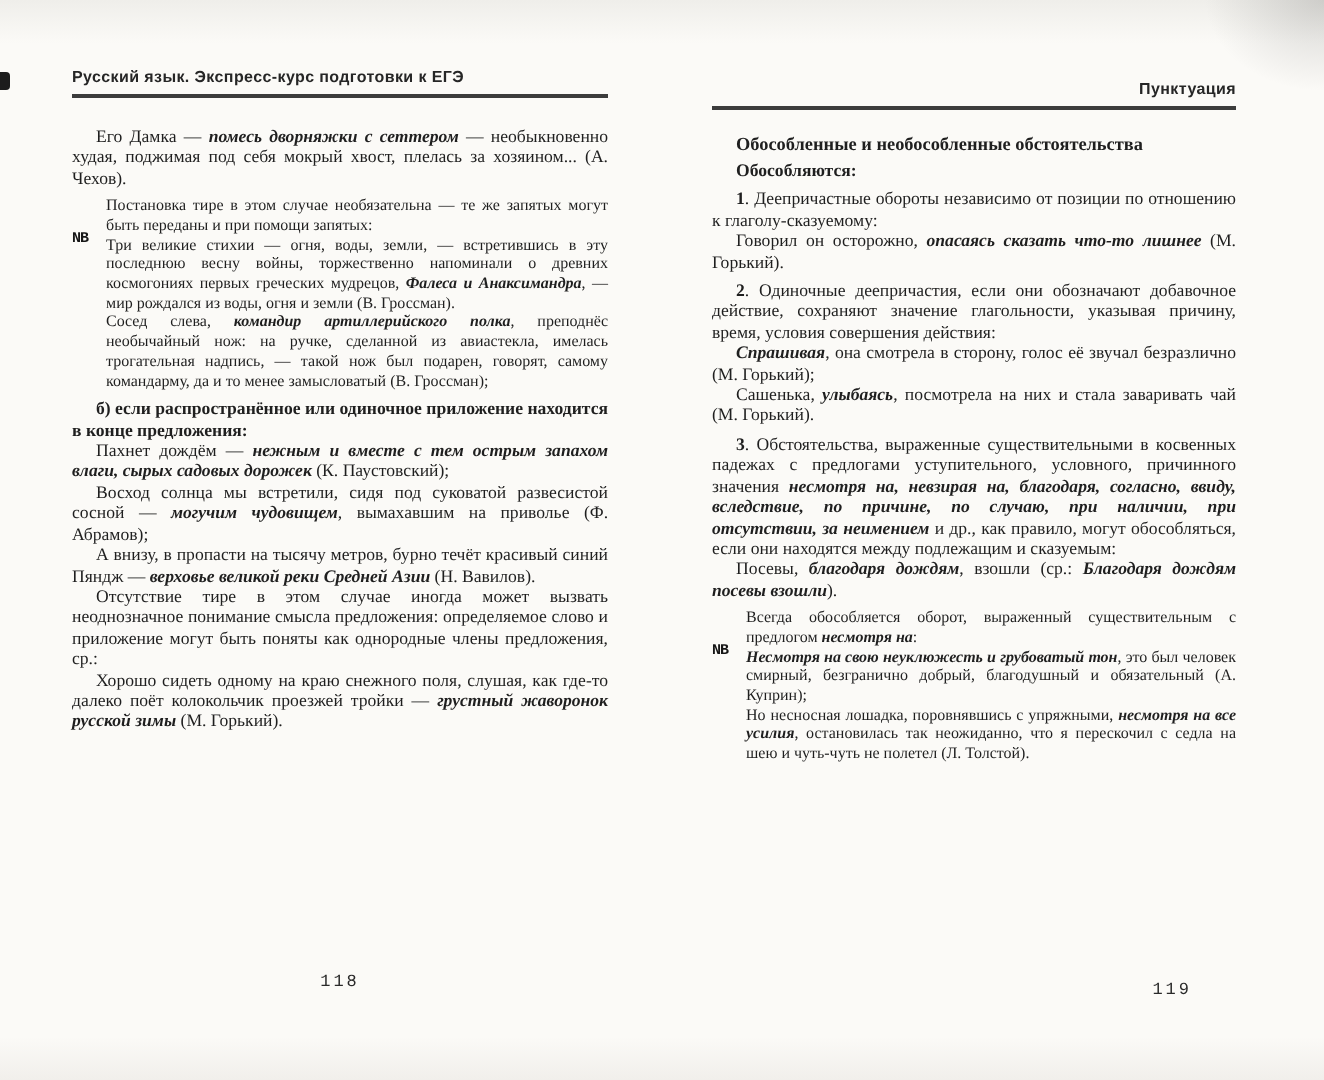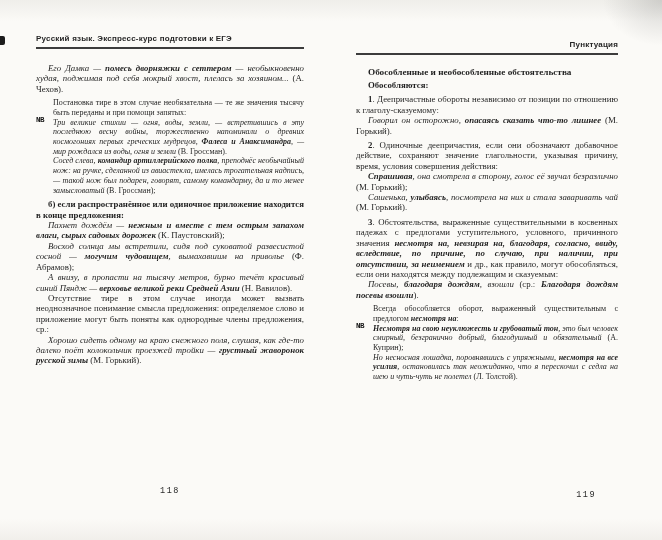--- a/index.html
+++ b/index.html
@@ -45,21 +45,21 @@
   .para.nb{
     margin-left:17px;font-size:8px;line-height:9.7px;text-indent:0;
   }
   .para.nb-first{position:relative;}
   .nb-marker{
     position:absolute;left:-17px;top:18px;
     font-family:Liberation Mono, monospace;
     font-weight:bold;font-size:7.5px;letter-spacing:-0.5px;color:#161616;
   }
   .seg-r{font-style:normal;font-weight:normal;}
-  .seg-i{font-style:italic;}
+  .seg-i{}
   .seg-b{font-weight:bold;}
   .seg-bi{font-style:italic;font-weight:bold;}
   .page-number{
     position:absolute;bottom:12px;left:0;width:100%;text-align:center;
     font-family:Liberation Mono, monospace;font-size:8.5px;color:#2a2a2a;letter-spacing:1.5px;
   }
   .page.right .page-number{bottom:14px;left:-22px;text-align:right;}
 </style>
 </head>
 <body>
@@ -67,21 +67,21 @@
 <div class="scan">
   <div class="corner-shade"></div>
   <div class="artifact-left"></div>
 
   <div class="page left">
     <div class="running-head left-head">
       <span>Русский язык. Экспресс-курс подготовки к ЕГЭ</span>
     </div>
     <div class="page-body" id="left-body">
         <p class="para quote"><span class="seg-i">Его Дамка — </span><span class="seg-bi">помесь дворняжки с сеттером</span><span class="seg-i"> — необыкновенно худая, поджимая под себя мокрый хвост, плелась за хозяином... </span><span class="seg-r">(А. Чехов).</span></p>
-        <p class="para nb nb-first gap"><span class="nb-marker">NB</span><span class="seg-r">Постановка тире в этом случае необязательна — те же значения тысячу быть переданы и при помощи запятых:</span></p>
+        <p class="para nb nb-first gap"><span class="nb-marker">NB</span><span class="seg-r">Постановка тире в этом случае необязательна — те же запятых могут быть переданы и при помощи запятых:</span></p>
         <p class="para nb quote"><span class="seg-i">Три великие стихии — огня, воды, земли, — встретившись в эту последнюю весну войны, торжественно напоминали о древних космогониях первых греческих мудрецов, </span><span class="seg-bi">Фалеса и Анаксимандра</span><span class="seg-i">, — мир рождался из воды, огня и земли </span><span class="seg-r">(В. Гроссман).</span></p>
         <p class="para nb quote"><span class="seg-i">Сосед слева, </span><span class="seg-bi">командир артиллерийского полка</span><span class="seg-i">, преподнёс необычайный нож: на ручке, сделанной из авиастекла, имелась трогательная надпись, — такой нож был подарен, говорят, самому командарму, да и то менее замысловатый </span><span class="seg-r">(В. Гроссман);</span></p>
         <p class="para body gap"><span class="seg-b">б) если распространённое или одиночное приложение находится в конце предложения:</span></p>
         <p class="para quote"><span class="seg-i">Пахнет дождём — </span><span class="seg-bi">нежным и вместе с тем острым запахом влаги, сырых садовых дорожек</span><span class="seg-r"> (К. Паустовский);</span></p>
         <p class="para quote"><span class="seg-i">Восход солнца мы встретили, сидя под суковатой развесистой сосной — </span><span class="seg-bi">могучим чудовищем</span><span class="seg-i">, вымахавшим на приволье </span><span class="seg-r">(Ф. Абрамов);</span></p>
         <p class="para quote"><span class="seg-i">А внизу, в пропасти на тысячу метров, бурно течёт красивый синий Пяндж — </span><span class="seg-bi">верховье великой реки Средней Азии</span><span class="seg-r"> (Н. Вавилов).</span></p>
         <p class="para body"><span class="seg-r">Отсутствие тире в этом случае иногда может вызвать неоднозначное понимание смысла предложения: определяемое слово и приложение могут быть поняты как однородные члены предложения, ср.:</span></p>
         <p class="para quote"><span class="seg-i">Хорошо сидеть одному на краю снежного поля, слушая, как где-то далеко поёт колокольчик проезжей тройки — </span><span class="seg-bi">грустный жаворонок русской зимы</span><span class="seg-r"> (М. Горький).</span></p>
       </div>
     <div class="page-number">118</div>

